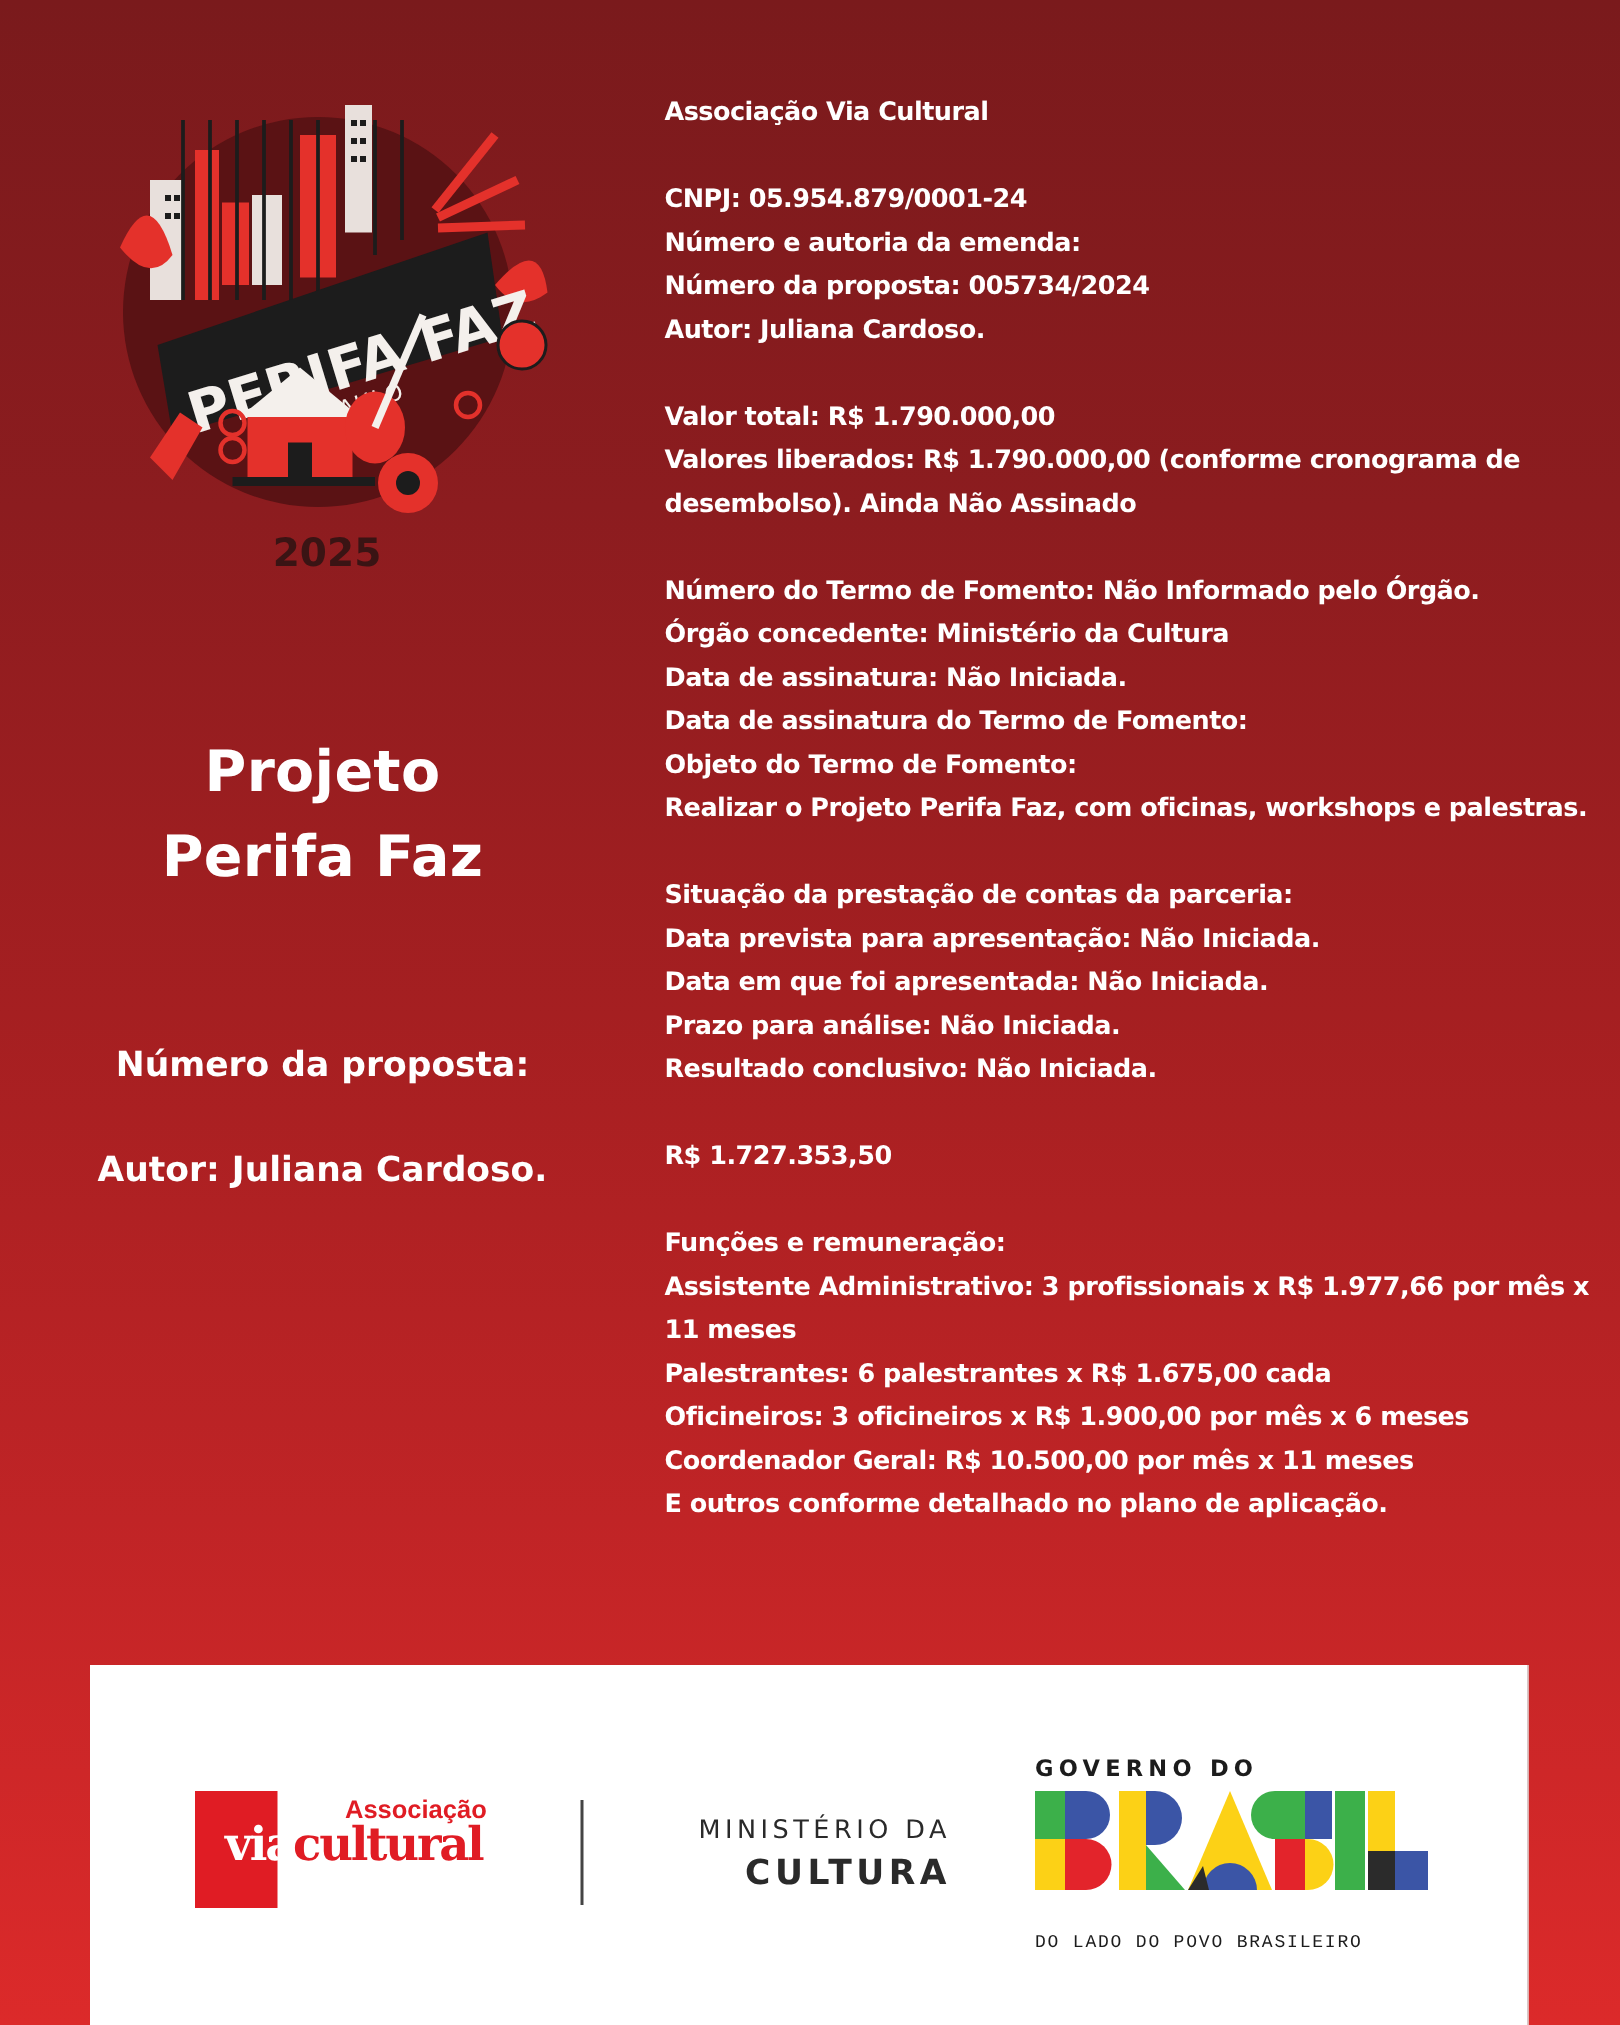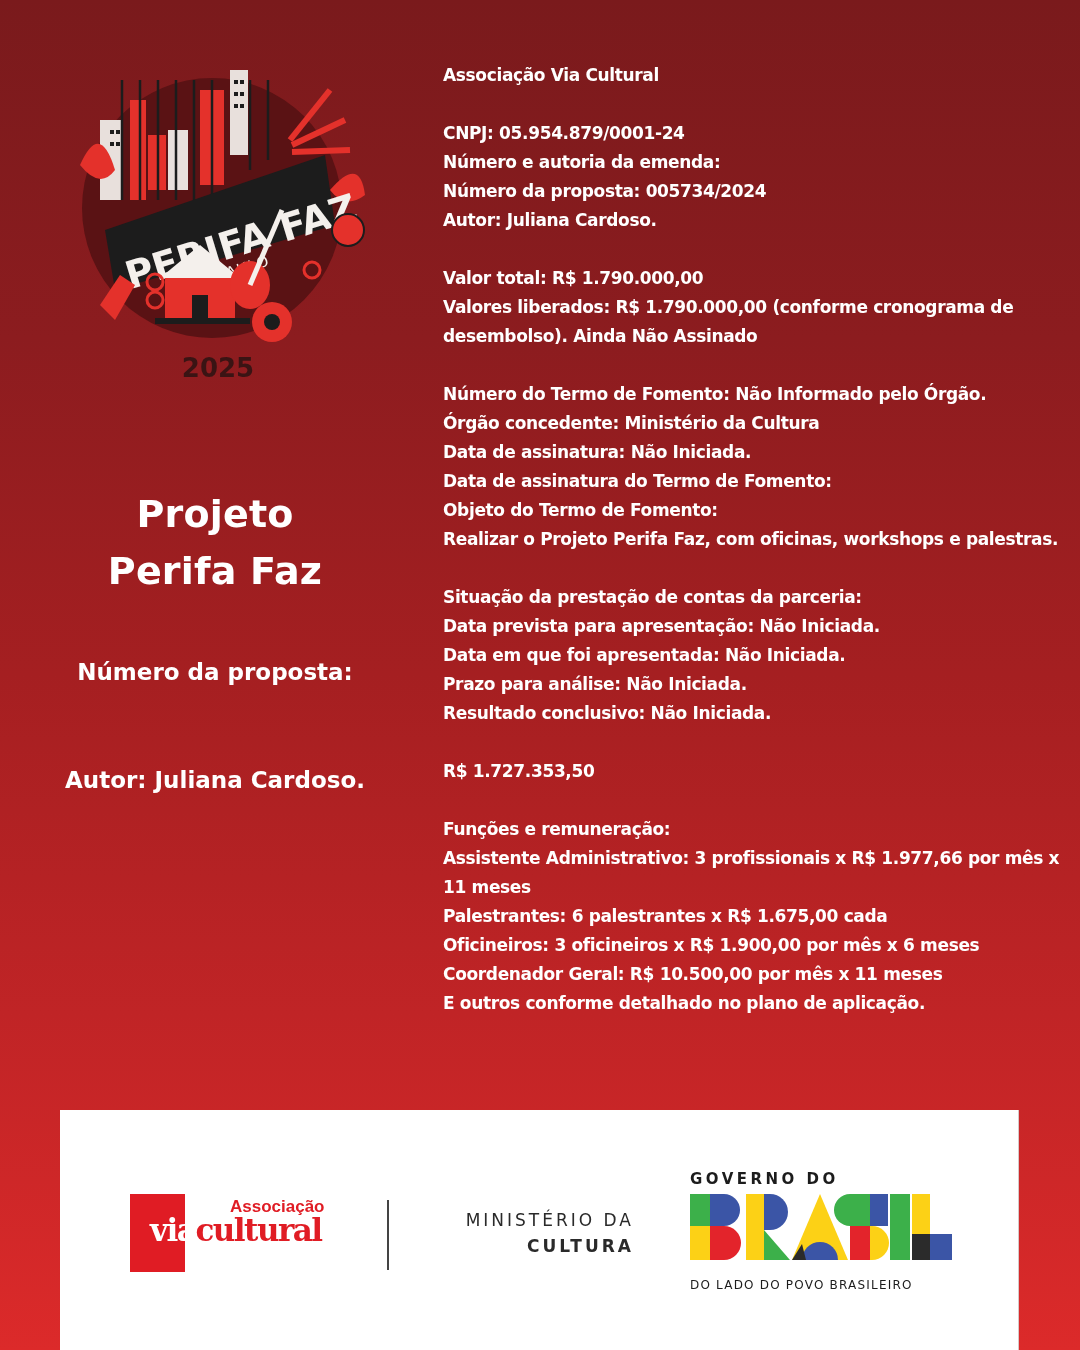--- a/index.html
+++ b/index.html
@@ -13,21 +13,21 @@
   .logo-wrap {
     position: absolute; left: 60px; top: 60px; width: 312px; height: 325px;
   }
   .left-col {
     position: absolute; left: 40px; width: 350px; text-align: center; font-weight: bold;
   }
   .project-title {
     top: 486px; font-size: 38px; line-height: 57px; letter-spacing: 0.2px;
   }
   .proposal {
-    top: 654px; font-size: 23px; line-height: 36px;
+    top: 692px; font-size: 23px; line-height: 36px;
   }
   .author {
     top: 762px; font-size: 23px; line-height: 36px;
   }
   .right-col {
     position: absolute; left: 443px; top: 61px; width: 632px;
     font-size: 17px; line-height: 29px; font-weight: bold;
     letter-spacing: -0.35px;
   }
   .right-col .line { white-space: nowrap; }
@@ -44,24 +44,24 @@
     font-weight: bold; font-size: 17px; color: #e01c24;
   }
   .via-word {
     position: absolute; left: 0; top: 18px; font-family: "DejaVu Serif", serif;
     font-weight: bold; font-size: 31px; letter-spacing: -1.5px; color: #e01c24; padding-left: 20px;
   }
   .via-word .v1 { color: #ffffff; }
   .divider { position: absolute; left: 327px; top: 90px; width: 2px; height: 70px; background: #444; }
   .minc { position: absolute; left: 384px; top: 100px; width: 190px; text-align: right; color: #2a2a2a; }
   .minc .m1 { font-family: "DejaVu Sans", sans-serif; font-size: 17px; letter-spacing: 3px; font-weight: normal; }
-  .minc .m2 { font-family: "DejaVu Sans", sans-serif; font-size: 17px; letter-spacing: 3px; font-weight: bold; margin-top: 6px; }
+  .minc .m2 { font-family: "DejaVu Sans", sans-serif; font-size: 23px; letter-spacing: 3px; font-weight: bold; margin-top: 6px; }
   .gov { position: absolute; left: 630px; top: 60px; width: 265px; text-align: left; color: #1c1c1c; }
   .gov .g1 { font-weight: bold; font-size: 15px; letter-spacing: 3.5px; }
-  .gov .g3 { font-size: 12px; letter-spacing: 1.2px; margin-top: 12px; }
+  .gov .g3 { font-size: 12px; letter-spacing: 1.2px; margin-top: 22px; font-family: Liberation Mono, monospace; }
 </style>
 </head>
 <body>
 
 <div class="logo-wrap">
   <svg width="312" height="325" viewBox="0 0 312 325">
 
     <circle cx="152" cy="148" r="130" fill="#5a1214"></circle>
 
     <g fill="#e8e0dc">

